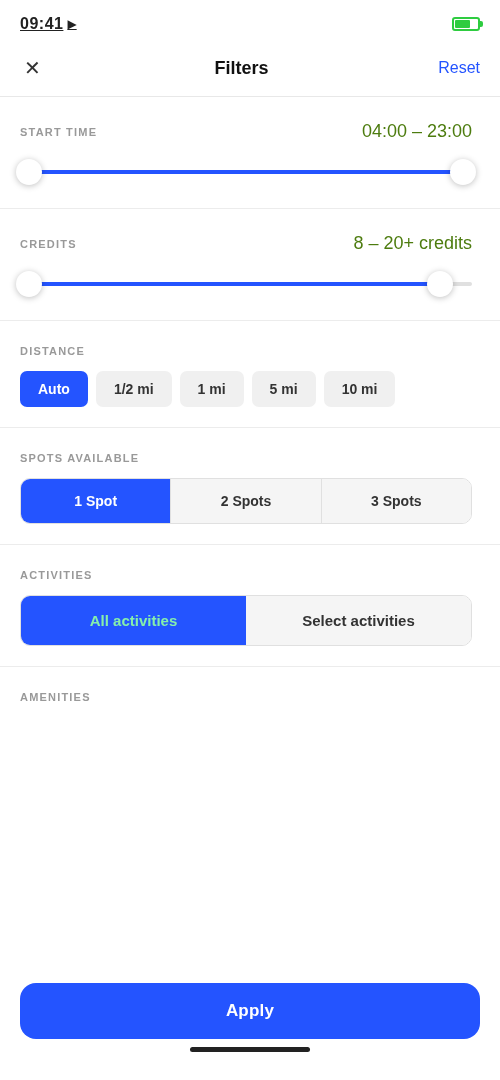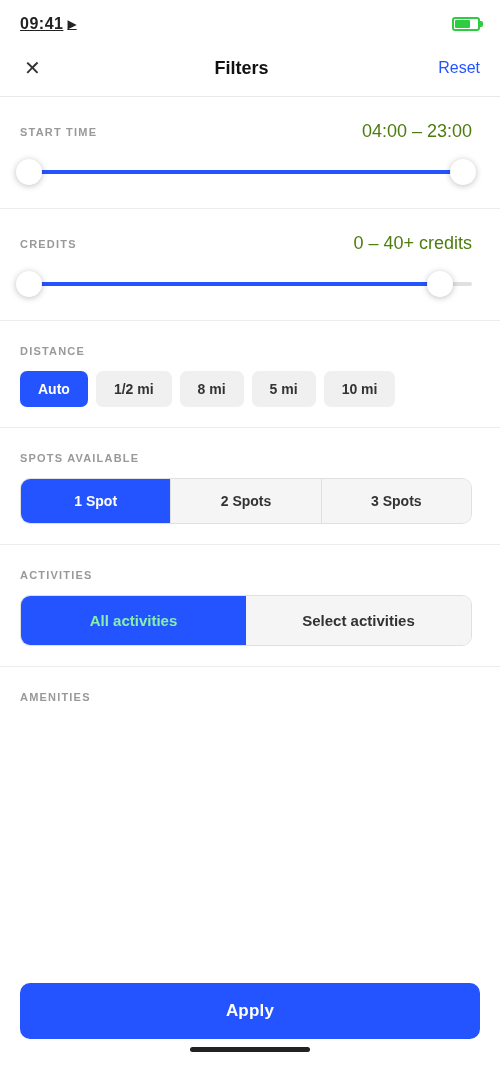--- a/index.html
+++ b/index.html
@@ -230,21 +230,21 @@
       background: #fff;
     }
     .btn-apply {
       width: 100%;
       padding: 18px;
       background: #2454ff;
       color: #fff;
       font-size: 17px;
       font-weight: 700;
       border: none;
-      border-radius: 10px;
+      border-radius: 16px;
       cursor: pointer;
       letter-spacing: 0.2px;
     }
     .home-indicator {
       width: 120px;
       height: 5px;
       background: #222;
       border-radius: 3px;
       margin: 8px auto 0 auto;
     }
@@ -279,38 +279,38 @@
     <div class="slider-track"></div>
     <div class="slider-fill" style="left:2%;width:96%;"></div>
     <div class="slider-thumb" style="left:2%;"></div>
     <div class="slider-thumb" style="left:98%;"></div>
   </div>
 </div>
 
 <div class="section">
   <div class="section-label">
     <span>CREDITS</span>
-    <span class="section-value">0 – 40+ credits</span>
+    <span class="section-value">8 – 20+ credits</span>
   </div>
   <div class="slider-container">
     <div class="slider-track"></div>
     <div class="slider-fill" style="left:2%;width:91%;"></div>
     <div class="slider-thumb" style="left:2%;"></div>
     <div class="slider-thumb" style="left:93%;"></div>
   </div>
 </div>
 
 <div class="section">
   <div class="section-label">
     <span>DISTANCE</span>
   </div>
   <div class="button-group">
     <button class="btn-option active">Auto</button>
     <button class="btn-option">1/2 mi</button>
-    <button class="btn-option">8 mi</button>
+    <button class="btn-option">1 mi</button>
     <button class="btn-option">5 mi</button>
     <button class="btn-option">10 mi</button>
   </div>
 </div>
 
 <div class="section">
   <div class="section-label">
     <span>SPOTS AVAILABLE</span>
   </div>
   <div class="spots-group">

